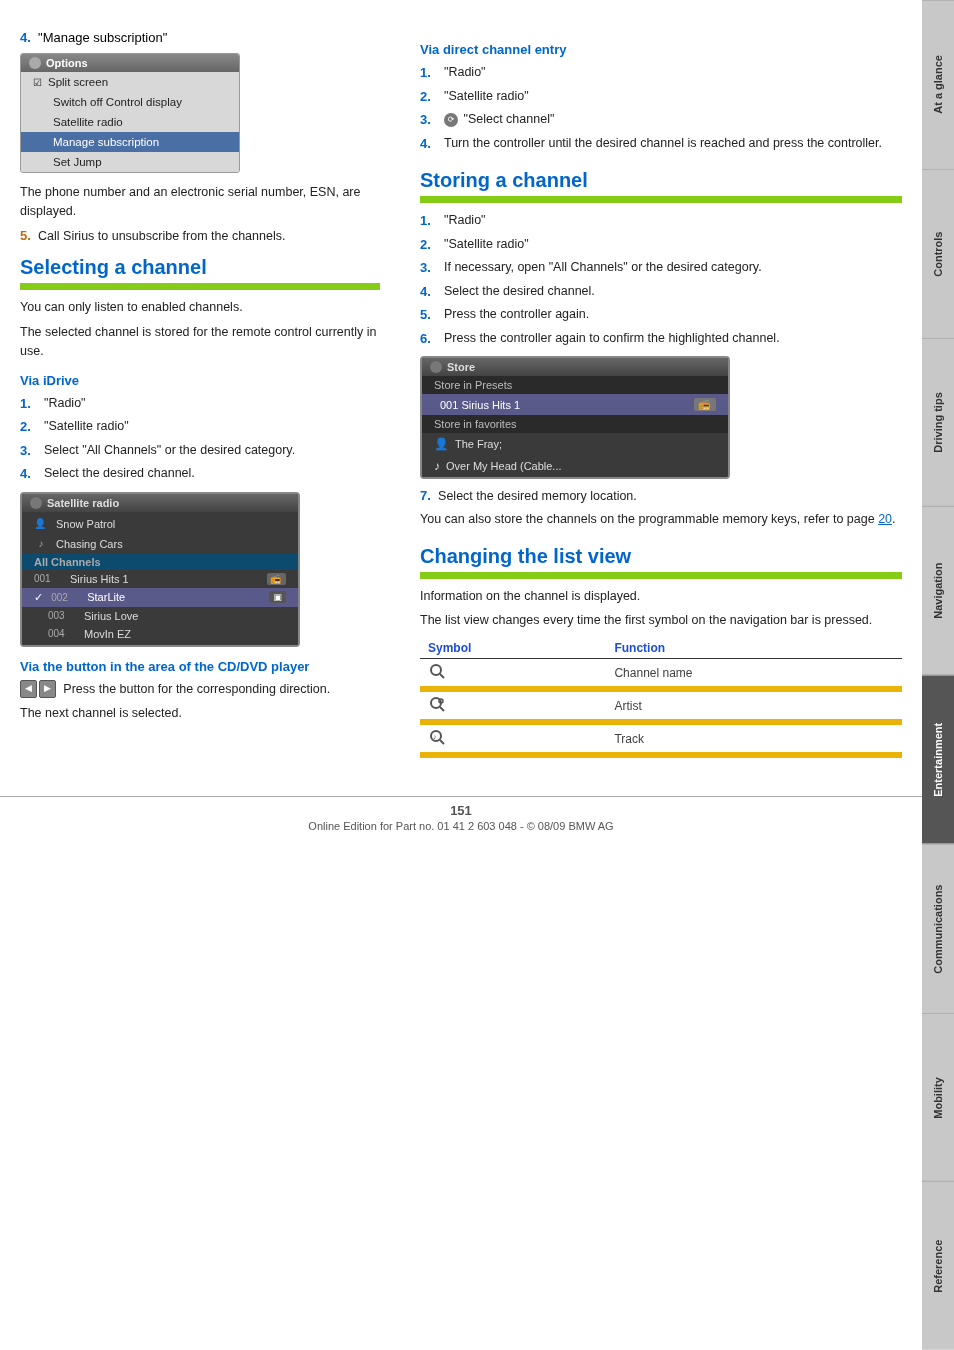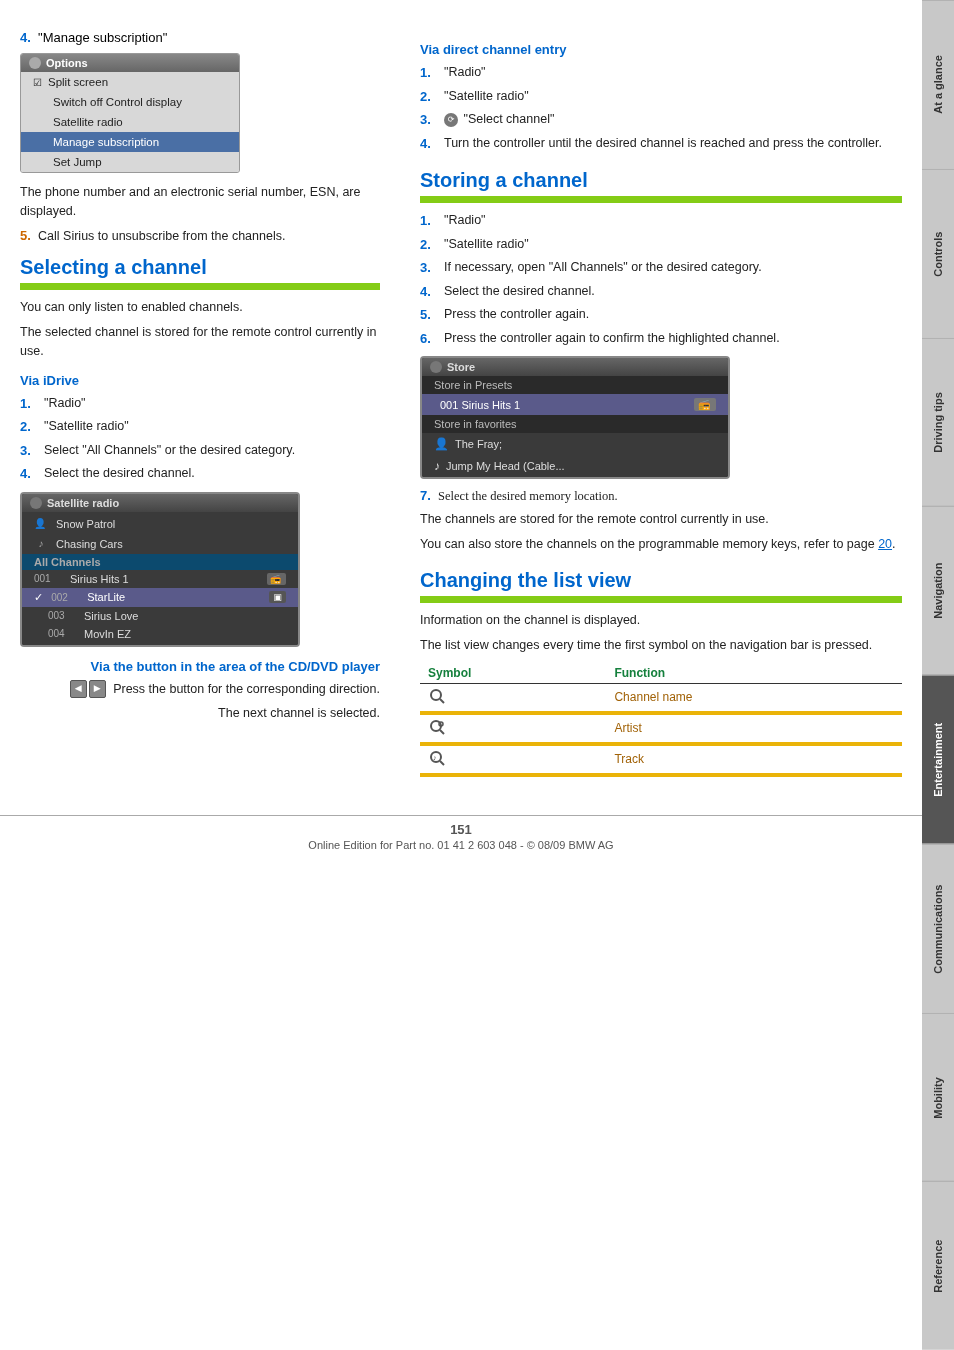--- a/index.html
+++ b/index.html
@@ -288,30 +288,30 @@
     .data-table {
       width: 100%;
       border-collapse: collapse;
       margin: 8px 0;
     }
 
     .data-table th {
       text-align: left;
       font-size: 12px;
       font-weight: bold;
-      color: #15803d;
+      color: #1d4ed8;
       padding: 3px 8px;
       border-bottom: 1px solid #333;
     }
 
     .data-table td {
       padding: 3px 8px;
       font-size: 12px;
-      color: #a16207;
-      border-bottom: 4px solid #eab308;
+      color: #404040;
+      border-bottom: 6px solid #eab308;
     }
 
     .symbol-cell {
       font-size: 14px;
       color: #555;
     }
 
     .page-num {
       font-weight: bold;
       font-size: 13px;
@@ -426,21 +426,21 @@
           </div>
           <div class="ui-sat-item">
             <span class="channel-num" style="margin-left:14px;">004</span>
             <span>MovIn EZ</span>
           </div>
         </div>
       </div>
 
     </div>
 
-    <div style="margin-top: 12px; text-align: right;">
+    <div style="margin-top: 12px;">
       <div class="subsection-heading">
         <span>Via the button in the area of the CD/DVD player</span>
       </div>
       <p class="body-text">
         <span style="display:inline-flex; gap:2px; vertical-align:middle; margin-right:4px;">
           <span style="background:#888; border:1px solid #555; border-radius:2px; padding:1px 4px; font-size:9px; color:#fff;">◀</span>
           <span style="background:#888; border:1px solid #555; border-radius:2px; padding:1px 4px; font-size:9px; color:#fff;">▶</span>
         </span>
         <span>Press the button for the corresponding direction.</span>
       </p>
@@ -517,32 +517,31 @@
             <span style="background:#777; border-radius:2px; padding:1px 5px; font-size:10px;">📻</span>
           </div>
           <div class="ui-store-section">Store in favorites</div>
           <div class="ui-store-item">
             <span style="font-size:12px;">👤</span>
             <span class="item-text">The Fray;</span>
             <span></span>
           </div>
           <div class="ui-store-item">
             <span style="font-size:12px;">♪</span>
-            <span class="item-text">Jump My Head (Cable...</span>
+            <span class="item-text">Over My Head (Cable...</span>
             <span></span>
           </div>
         </div>
       </div>
 
       <p style="margin: 8px 0 4px 0;">
         <span class="step-num">7.</span>
-        &nbsp;<span class="body-text" style="display:inline;font-family:Liberation Serif, serif;">Select the desired memory location.</span>
+        &nbsp;<span class="body-text" style="display:inline;">Select the desired memory location.</span>
       </p>
 
-      <p class="body-text">The channels are stored for the remote control currently in use.</p>
       <p class="body-text">
         You can also store the channels on the programmable memory keys, refer to page <span style="color:#0066cc; text-decoration:underline;">20</span>.
       </p>
     </div>
 
     <div style="margin-top:16px;">
       <div class="section-heading">Changing the list view</div>
       <p class="body-text">Information on the channel is displayed.</p>
       <p class="body-text">The list view changes every time the first symbol on the navigation bar is pressed.</p>
 

